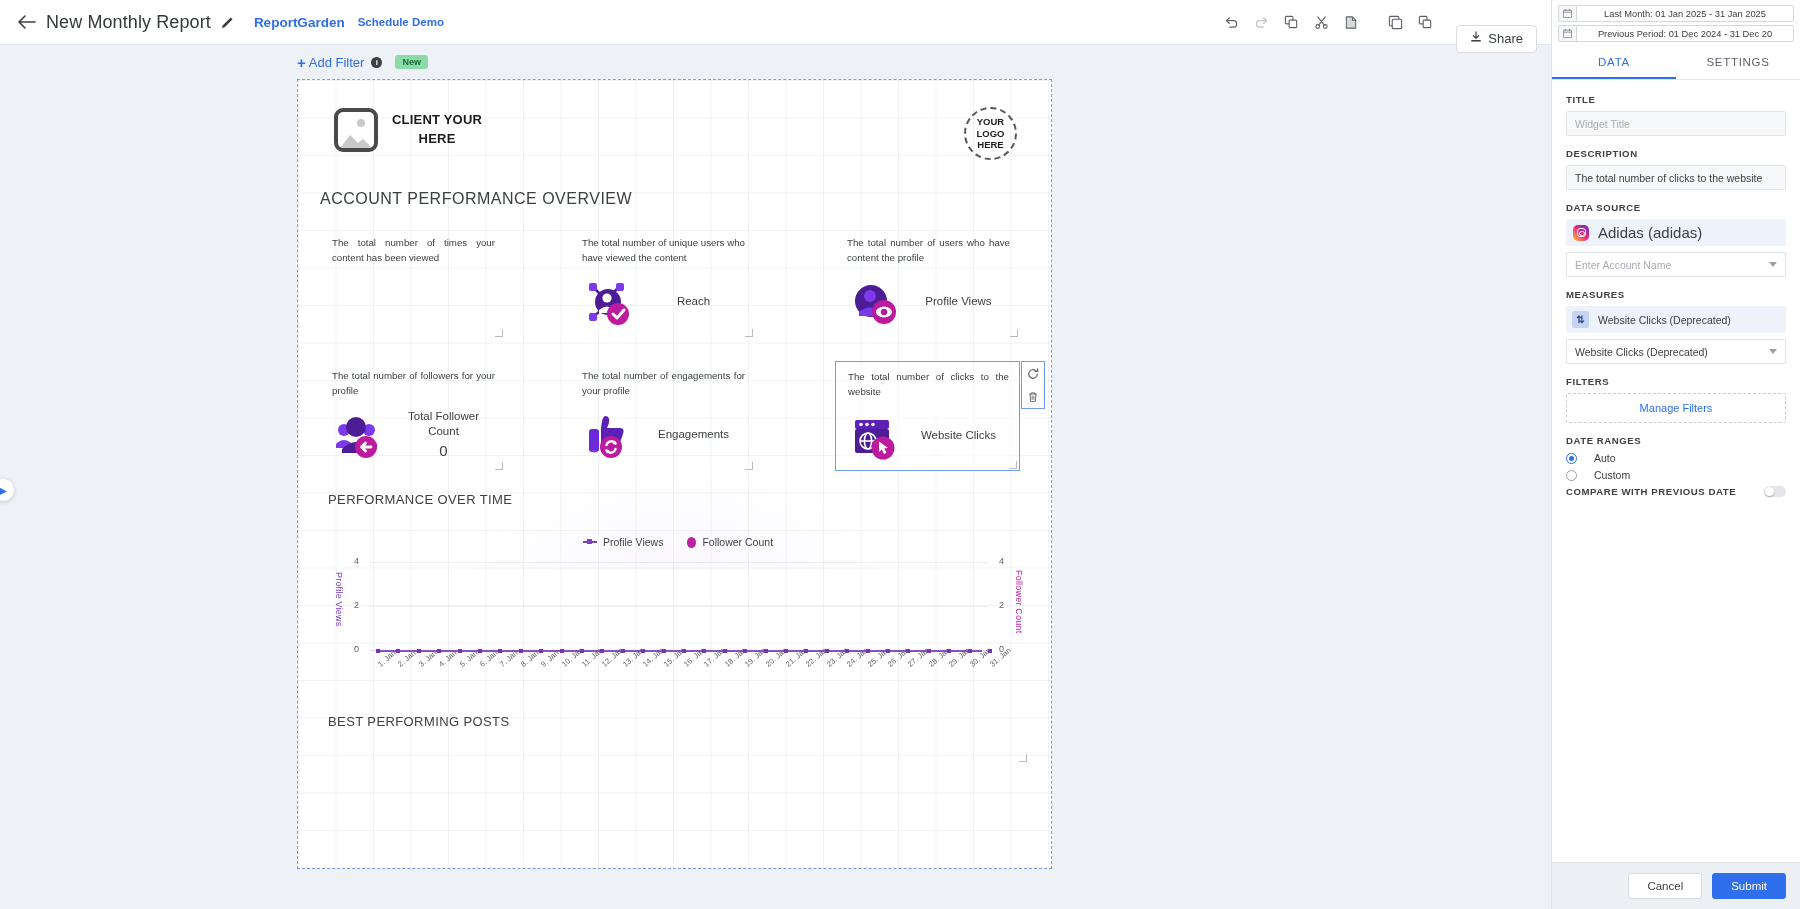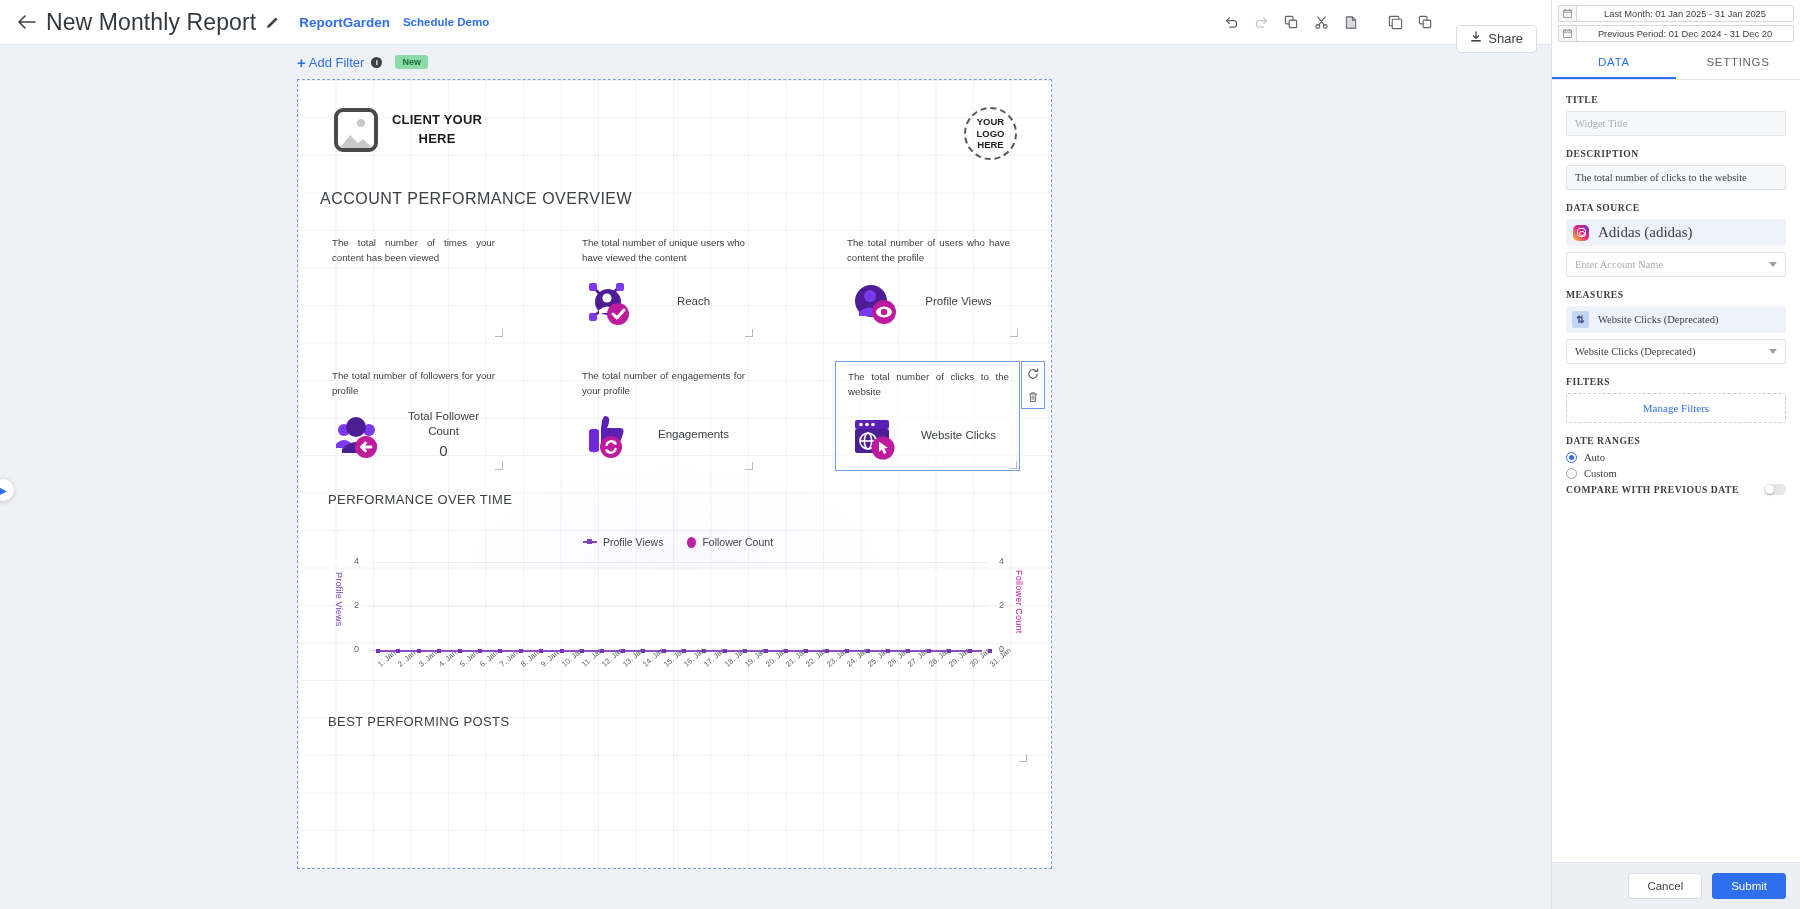--- a/index.html
+++ b/index.html
@@ -18,21 +18,21 @@
 
   
   .topbar {
     height:45px; background:#fff; display:flex; align-items:center;
     padding:0 14px; border-bottom:1px solid #e3e6ec; position:relative;
   }
   .back-arrow {
     width:26px; height:26px; display:flex; align-items:center; justify-content:center;
     color:#333; font-size:19px; cursor:pointer; margin-right:6px;
   }
-  .report-title { font-size:23px; color:#33383d; font-weight:400; letter-spacing:.1px;text-align:right; }
+  .report-title { font-size:18px; color:#33383d; font-weight:400; letter-spacing:.1px;text-align:right; }
   .pencil-icon { margin-left:10px; color:#3b3f44; display:flex; align-items:center; cursor:pointer; }
   .rg-link { color:#2f6fed; font-weight:bold; font-size:13.5px; margin-left:20px; cursor:pointer; }
   .sched-link { color:#2f6fed; font-weight:bold; font-size:11.5px; margin-left:13px; cursor:pointer; }
   .topbar-tools { margin-left:auto; display:flex; align-items:center; gap:0px; }
   .tool-btn {
     width:30px; height:30px; display:flex; align-items:center; justify-content:center;
     color:#6a6f76; cursor:pointer; border-radius:3px;
   }
   .tool-btn.dim { color:#b9bec6; }
   .tool-gap { width:14px; }
@@ -169,21 +169,21 @@
     flex:1; border:1px solid #d4d7dc; background:#fff; font-size:9.3px; color:#3c4043;
     display:flex; align-items:center; justify-content:center; border-radius:0 2px 2px 0;
     overflow:hidden; white-space:nowrap; cursor:pointer;
   }
   .tabs { display:flex; border-bottom:1px solid #e2e5ea; }
   .tab {
     flex:1; text-align:center; font-size:11.5px; letter-spacing:.7px; padding:11px 0 9px;
     color:#5f6368; cursor:pointer;
   }
   .tab.active { color:#2f6fed; border-bottom:2px solid #2f6fed; }
-  .panel-body { flex:1; padding:12px 14px 0; overflow:hidden;font-family:Liberation Serif, serif; }
+  .panel-body { flex:1; padding:12px 14px 0; overflow:hidden; }
   .fld-label { font-size:9.6px; font-weight:bold; color:#3c4043; letter-spacing:.55px; margin:12px 0 6px; }
   .fld-label:first-child { margin-top:2px; }
   .inp {
     width:100%; height:25px; border:1px solid #e0e3e8; background:#f7f8fa; border-radius:2px;
     font-size:10.5px; color:#3c4043; padding:8px 8px; font-family:inherit;
   }
   .inp::placeholder { color:#a7abb2; }
   .sel {
     width:100%; height:25px; border:1px solid #e0e3e8; background:#fff; border-radius:2px;
     font-size:10.5px; color:#3c4043; padding:0 8px; display:flex; align-items:center;
@@ -207,21 +207,21 @@
     align-items:center; gap:9px; padding:0 6px; font-size:10.5px; color:#3c4043; cursor:pointer;
   }
   .meas-ic {
     width:17px;height:17px;flex:0 0 17px;background:#c5d4f3;border-radius:2px;
     display:flex;align-items:center;justify-content:center;color:#2d4b86;font-size:10px;font-weight:bold;
   }
   .manage-filters {
     border:1px dashed #c8ccd3; border-radius:2px; height:30px; display:flex;
     align-items:center; justify-content:center; color:#2f6fed; font-size:11px; cursor:pointer;
   }
-  .radio-row { display:flex; align-items:center; gap:7px; margin:5px 0; cursor:pointer; }
+  .radio-row { display:flex; align-items:center; gap:17px; margin:5px 0; cursor:pointer; }
   .radio { width:11px;height:11px;border-radius:50%;border:1.4px solid #9aa0a6;position:relative;}
   .radio.on { border-color:#2f6fed; }
   .radio.on::after{content:"";position:absolute;left:2px;top:2px;width:5px;height:5px;border-radius:50%;background:#2f6fed;}
   .radio-row span { font-size:10.5px; color:#3c4043; }
   .cmp-row { display:flex; align-items:center; justify-content:space-between; margin-top:2px; }
   .cmp-row .lbl { font-size:9.6px; font-weight:bold; color:#3c4043; letter-spacing:.55px; }
   .toggle { width:22px;height:11px;border-radius:6px;background:#e4e6ea;position:relative;cursor:pointer;}
   .toggle::after{content:"";position:absolute;left:1px;top:1px;width:9px;height:9px;border-radius:50%;background:#fff;box-shadow:0 1px 2px rgba(0,0,0,.3);}
   .panel-footer {
     height:47px; background:#eceff3; border-top:1px solid #dfe2e7; display:flex;

